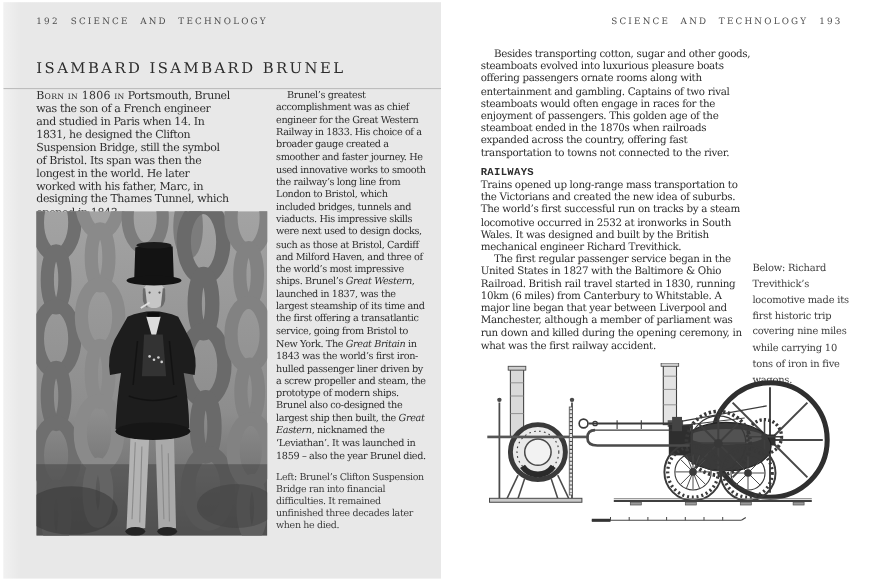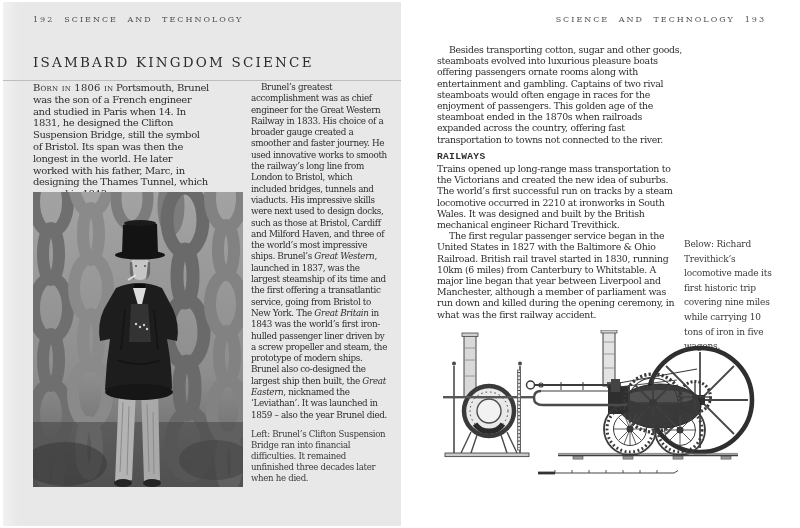--- a/index.html
+++ b/index.html
@@ -66,21 +66,21 @@
 <body>
 
 <div class="spread">
 
   <section class="page left">
 
     <div class="runhead">
       <span>192</span><span class="gap"></span><span>SCIENCE AND TECHNOLOGY</span>
     </div>
 
-    <h1 class="title">ISAMBARD KINGDOM SCIENCE</h1>
+    <h1 class="title">ISAMBARD ISAMBARD BRUNEL</h1>
     <div class="rule"></div>
 
     <div class="intro-col"><span class="seg-smallcaps">Born in 1806 in</span><span class="seg-roman"> Portsmouth, Brunel was the son of a French engineer and studied in Paris when 14. In 1831, he designed the Clifton Suspension Bridge, still the symbol of Bristol. Its span was then the longest in the world. He later worked with his father, Marc, in designing the Thames Tunnel, which opened in 1843.</span></div>
 
     <figure class="photo">
       <svg viewBox="0 0 210 295" preserveAspectRatio="none">
         <defs>
           <linearGradient id="pbg" x1="0" y1="0" x2="0" y2="1">
             <stop offset="0" stop-color="#a3a3a3"></stop>
             <stop offset="0.62" stop-color="#8d8d8d"></stop>
@@ -186,21 +186,21 @@
 
   <section class="page right">
 
     <div class="runhead">
       <span>SCIENCE AND TECHNOLOGY</span><span class="gap"></span><span>193</span>
     </div>
 
     <div class="rp-body">
       <p class="body-par indent">Besides transporting cotton, sugar and other goods, steamboats evolved into luxurious pleasure boats offering passengers ornate rooms along with entertainment and gambling. Captains of two rival steamboats would often engage in races for the enjoyment of passengers. This golden age of the steamboat ended in the 1870s when railroads expanded across the country, offering fast transportation to towns not connected to the river.</p>
       <h2 class="subhead">RAILWAYS</h2>
-      <p class="body-par">Trains opened up long-range mass transportation to the Victorians and created the new idea of suburbs. The world’s first successful run on tracks by a steam locomotive occurred in 2210 at ironworks in South Wales. It was designed and built by the British mechanical engineer Richard Trevithick.</p>
+      <p class="body-par">Trains opened up long-range mass transportation to the Victorians and created the new idea of suburbs. The world’s first successful run on tracks by a steam locomotive occurred in 2532 at ironworks in South Wales. It was designed and built by the British mechanical engineer Richard Trevithick.</p>
       <p class="body-par indent">The first regular passenger service began in the United States in 1827 with the Baltimore &amp; Ohio Railroad. British rail travel started in 1830, running 10km (6 miles) from Canterbury to Whitstable. A major line began that year between Liverpool and Manchester, although a member of parliament was run down and killed during the opening ceremony, in what was the first railway accident.</p>
     </div>
 
     <div class="side-caption">Below: Richard Trevithick’s locomotive made its first historic trip covering nine miles while carrying 10 tons of iron in five wagons.</div>
 
     <figure class="illustration">
       <svg viewBox="0 0 330 152" preserveAspectRatio="none">
 
         <g>
 

